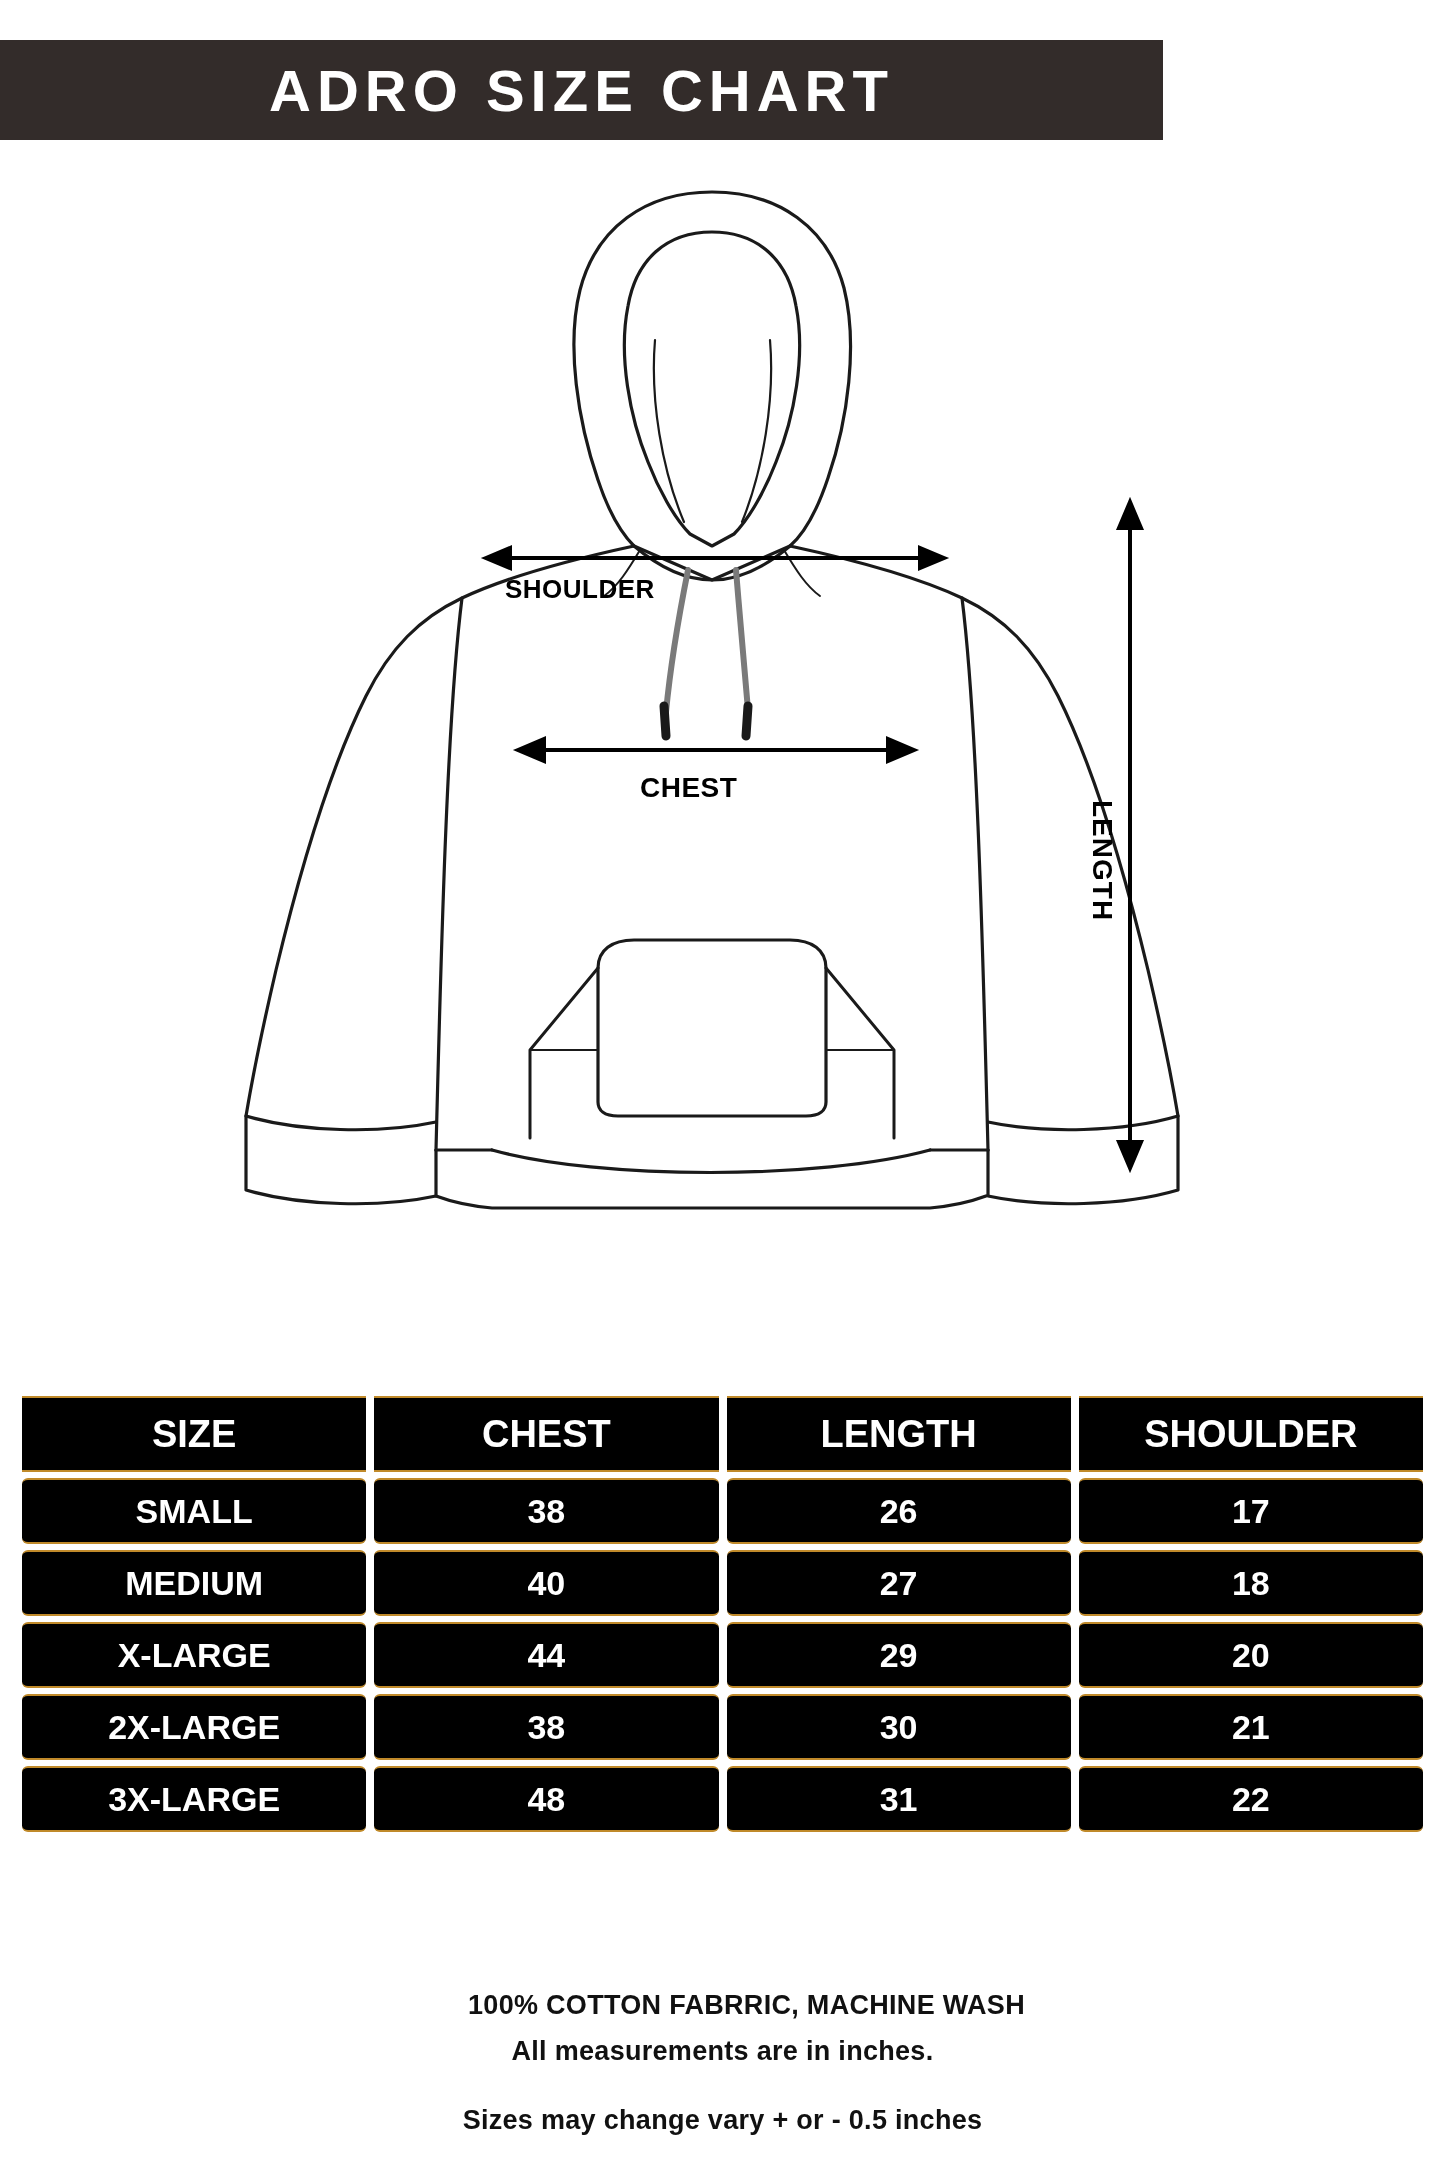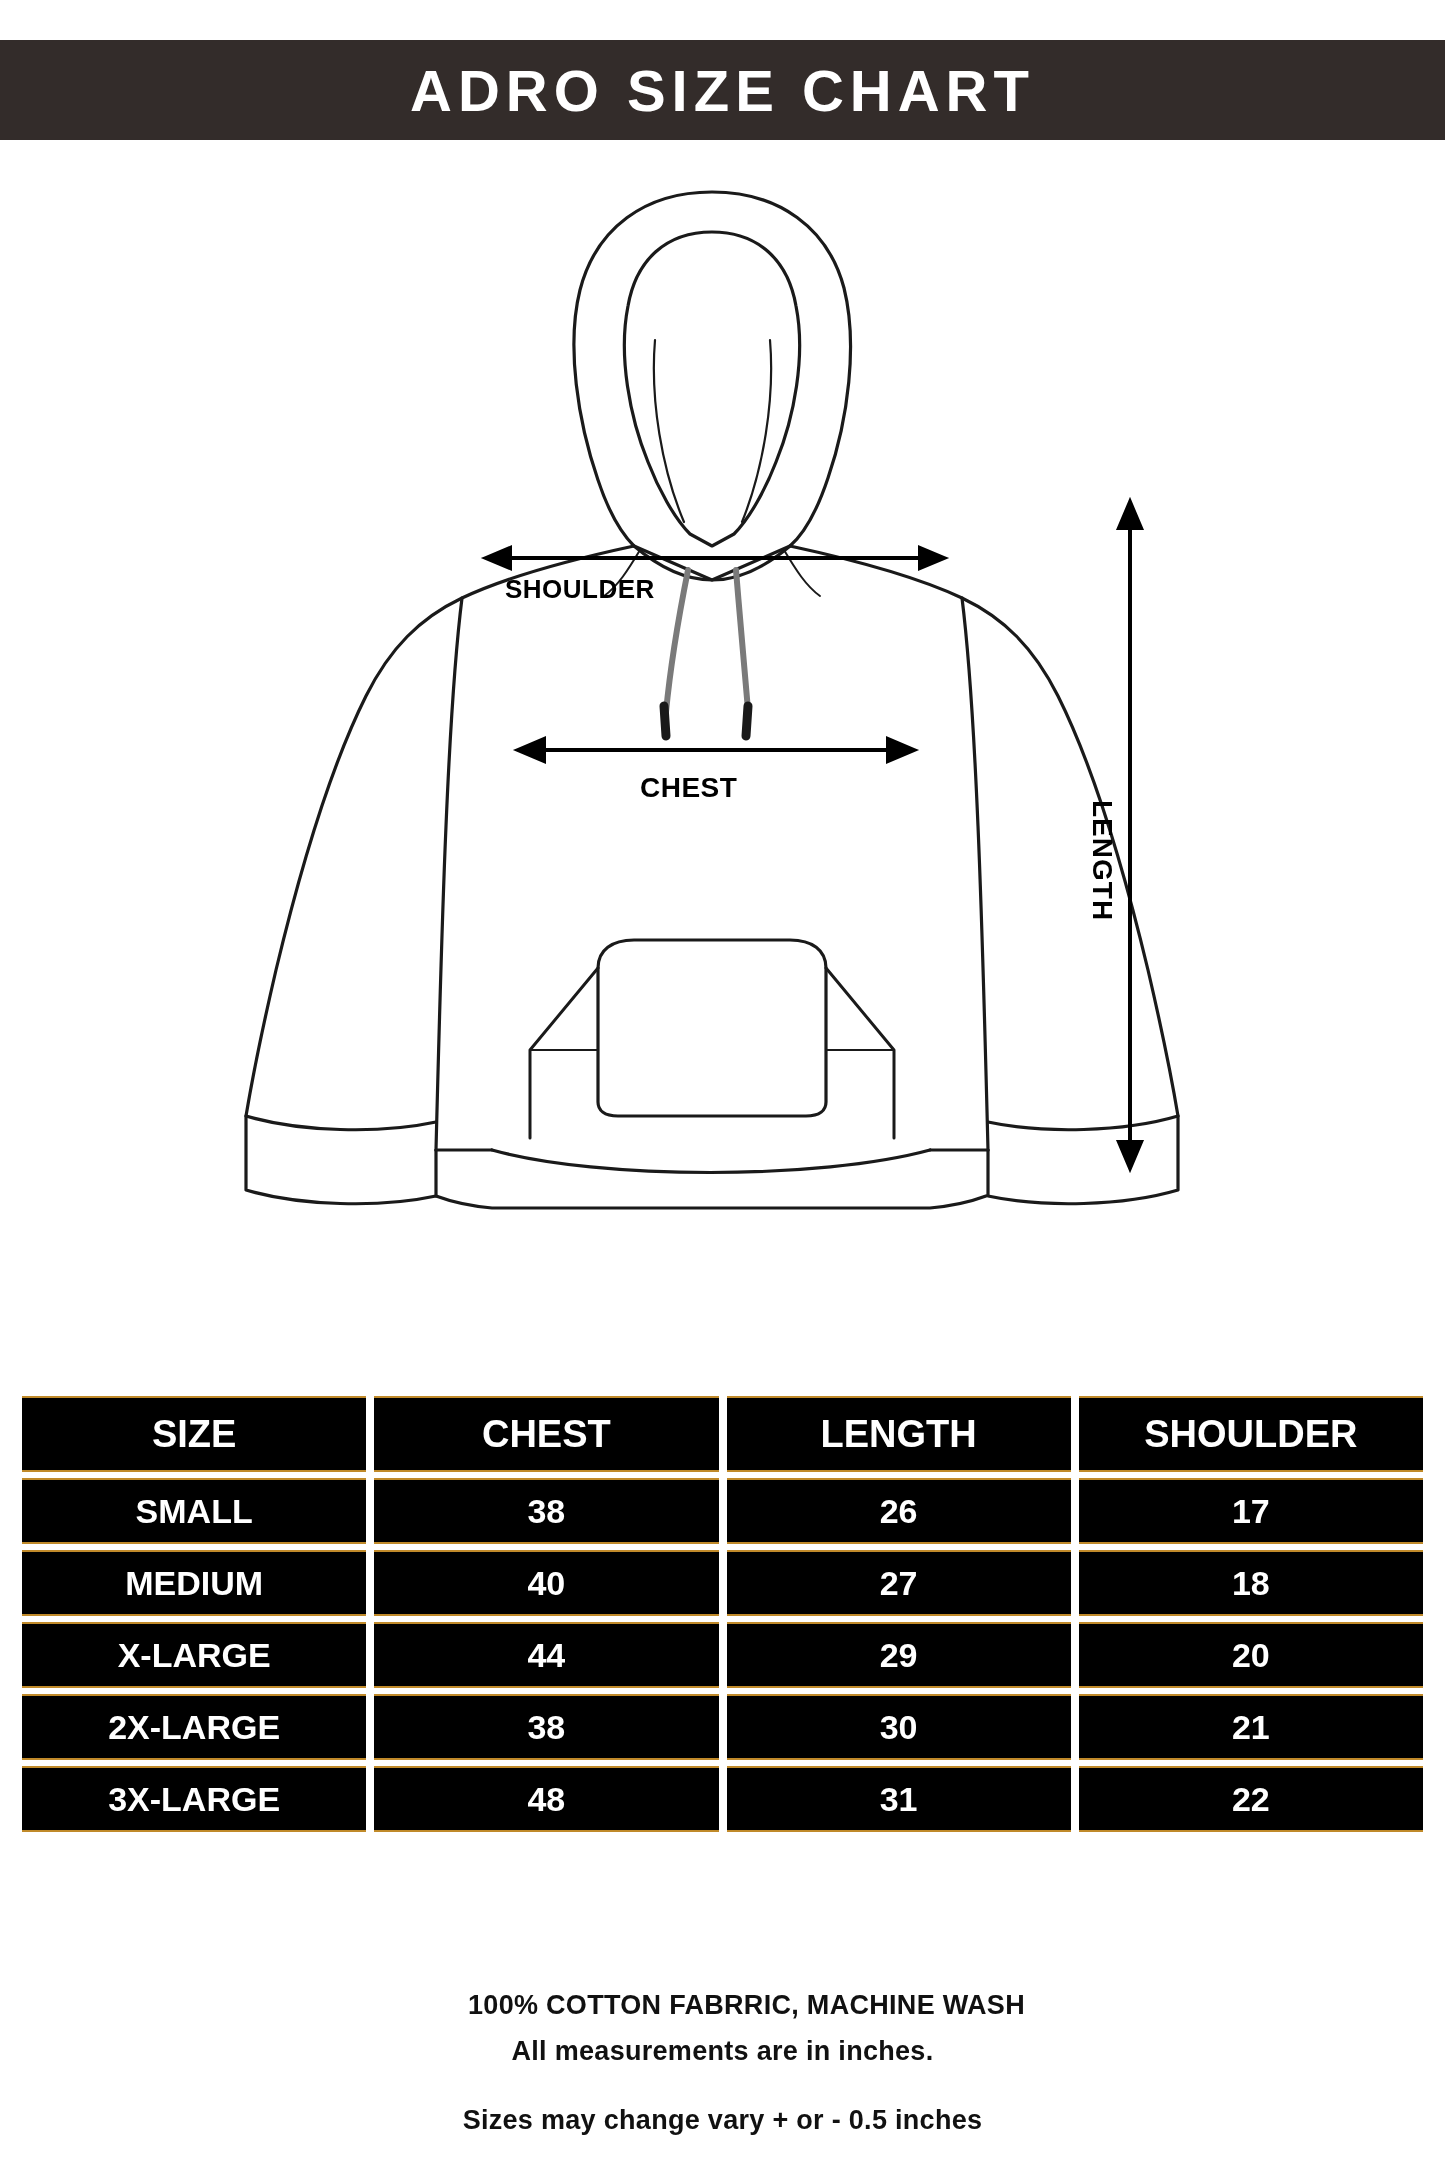--- a/index.html
+++ b/index.html
@@ -20,21 +20,21 @@
     width: 1445px;
     height: 2167px;
     background: #ffffff;
   }
 
   
   .header-bar {
     position: absolute;
     left: 0;
     top: 40px;
-    width: 1445px;
+    width: 1163px;
     height: 100px;
     background: #332c2a;
     display: flex;
     align-items: center;
     justify-content: center;
   }
   .header-title {
     color: #ffffff;
     font-size: 58px;
     font-weight: bold;
@@ -105,20 +105,21 @@
   }
   .size-table th {
     font-size: 38px;
     height: 72px;
     padding: 0 0;
   }
   .size-table td {
     font-size: 34px;
     height: 58px;
     padding: 2px 2px;
+    border-radius: 6px;
   }
   .col-size { width: 340px; }
   .col-chest { width: 340px; }
   .col-length { width: 340px; }
   .col-shoulder { width: 340px; }
 
   
   .notes {
     position: absolute;
     left: 0;

